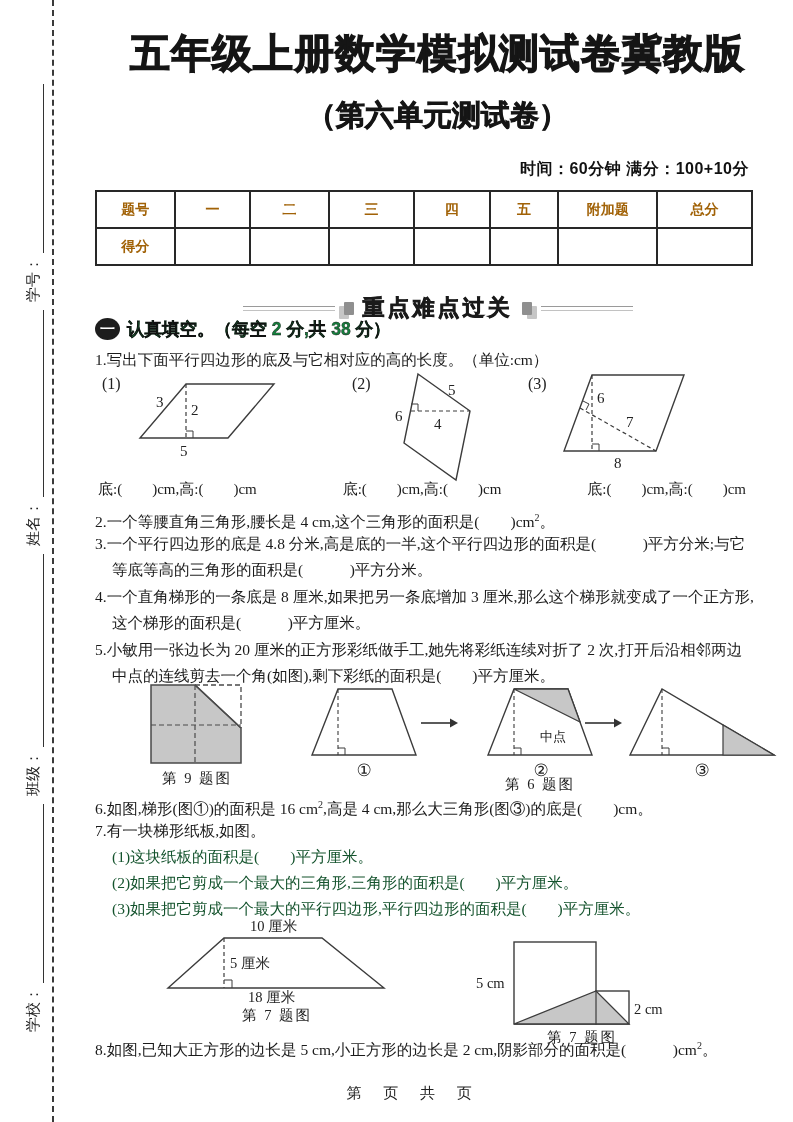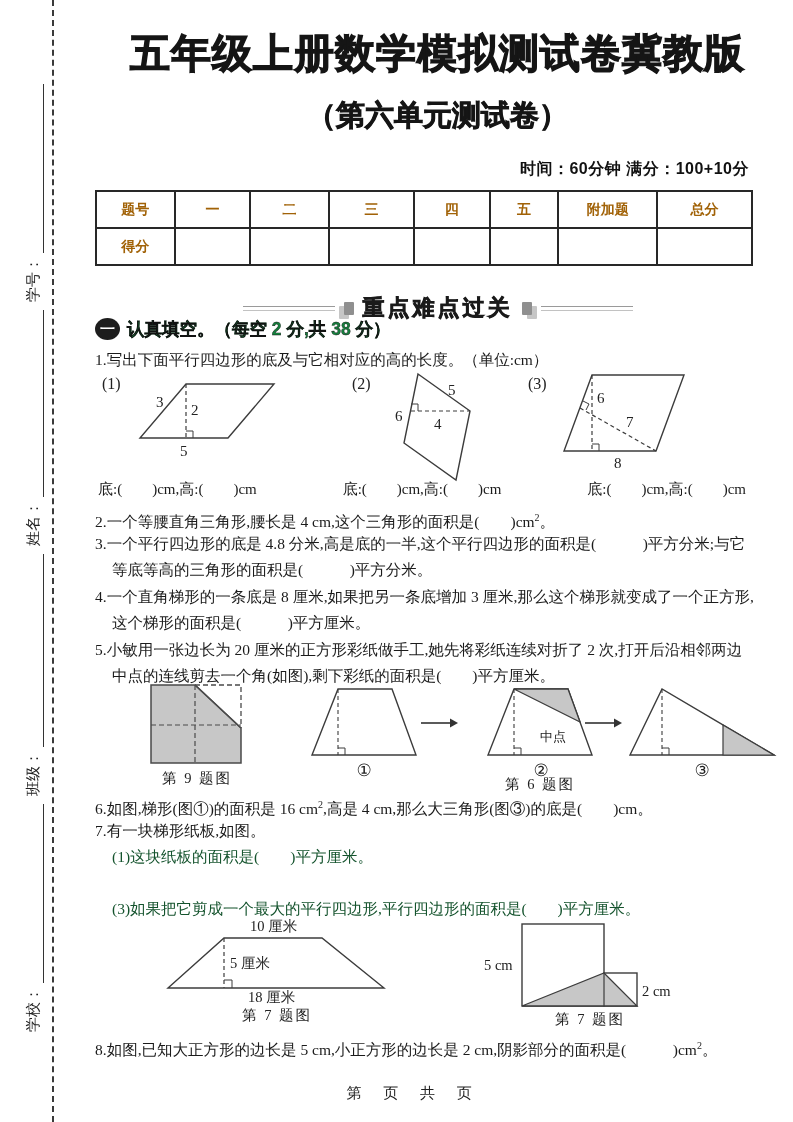--- a/index.html
+++ b/index.html
@@ -245,37 +245,38 @@
       <div class="circn">③</div>
     </div>
 
     <div class="abs cap" style="left:360px; top:92px; width:180px;">第 6 题图</div>
   </div>
 
   <div class="q" style="top:792px;"><span>6.如图,梯形(图①)的面积是 16 cm</span><sup>2</sup><span>,高是 4 cm,那么大三角形(图③)的底是(　　)cm。</span></div>
 
   <div class="q" style="top:818px;">7.有一块梯形纸板,如图。</div>
   <div class="subq" style="top:844px;">(1)这块纸板的面积是(　　)平方厘米。</div>
+  <div class="subq" style="top:870px;">(2)如果把它剪成一个最大的三角形,三角形的面积是(　　)平方厘米。</div>
   <div class="subq" style="top:896px;">(3)如果把它剪成一个最大的平行四边形,平行四边形的面积是(　　)平方厘米。</div>
 
   <div class="figrow" style="top:918px; height:110px;">
 
     <div class="abs" style="left:72px; top:0; width:230px;">
       <svg width="230" height="86" viewBox="0 0 230 86">
         <polygon points="6,70 222,70 160,20 62,20" fill="none" stroke="#3c3c3c" stroke-width="1.4"></polygon>
         <line x1="62" y1="20" x2="62" y2="70" stroke="#3c3c3c" stroke-width="1.2" stroke-dasharray="4 3"></line>
         <path d="M62,62 h8 v8" fill="none" stroke="#3c3c3c" stroke-width="1"></path>
         <text x="88" y="13" font-size="14.5" fill="#222">10 厘米</text>
         <text x="68" y="50" font-size="14.5" fill="#222">5 厘米</text>
         <text x="86" y="84" font-size="14.5" fill="#222">18 厘米</text>
       </svg>
       <div class="cap">第 7 题图</div>
     </div>
 
-    <div class="abs" style="left:382px; top:2px; width:220px;margin-left:8px;">
+    <div class="abs" style="left:382px; top:20px; width:220px;">
       <svg width="220" height="88" viewBox="0 0 220 88">
         <rect x="42" y="4" width="82" height="82" fill="none" stroke="#3c3c3c" stroke-width="1.4"></rect>
         <rect x="124" y="53" width="33" height="33" fill="none" stroke="#3c3c3c" stroke-width="1.4"></rect>
         <polygon points="42,86 124,53 157,86" fill="#c7c7c7" stroke="#3c3c3c" stroke-width="1.3"></polygon>
         <line x1="124" y1="53" x2="124" y2="86" stroke="#3c3c3c" stroke-width="1.2"></line>
         <text x="4" y="50" font-size="14.5" fill="#222">5 cm</text>
         <text x="162" y="76" font-size="14.5" fill="#222">2 cm</text>
       </svg>
       <div class="cap" style="width:160px; margin-left:30px;">第 7 题图</div>
     </div>

